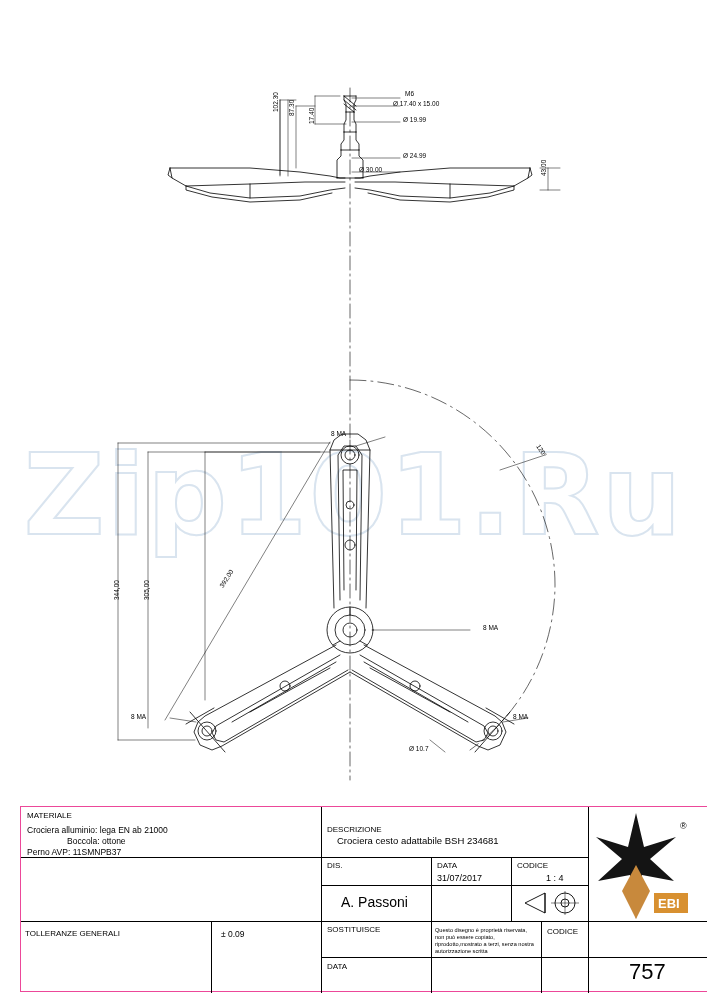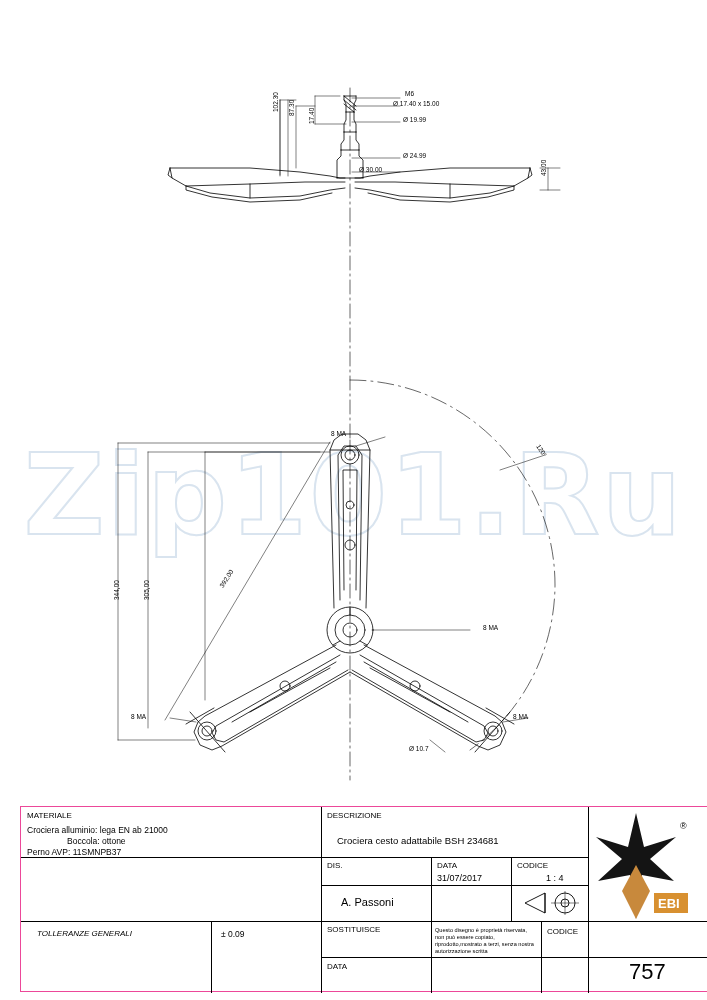--- a/index.html
+++ b/index.html
@@ -252,32 +252,32 @@
     <div class="hline" style="left:300px;top:78px;width:267px;height:1px;"></div>
     <div class="hline" style="left:0;top:114px;width:691px;height:1px;"></div>
     <div class="hline" style="left:300px;top:150px;width:267px;height:1px;"></div>
     <div class="hline" style="left:520px;top:150px;width:171px;height:1px;"></div>
 
     <div class="tb-label" style="left:6px;top:4px;">MATERIALE</div>
     <div class="tb-text" style="left:6px;top:18px;">Crociera alluminio: lega EN ab 21000</div>
     <div class="tb-text" style="left:6px;top:29px;padding-left:40px;">Boccola: ottone</div>
     <div class="tb-text" style="left:6px;top:40px;">Perno AVP: 11SMNPB37</div>
 
-    <div class="tb-label" style="left:16px;top:122px;font-style:italic;">TOLLERANZE GENERALI</div>
+    <div class="tb-label" style="left:4px;top:122px;">TOLLERANZE GENERALI</div>
     <div class="tb-text" style="left:200px;top:122px;">± 0.09</div>
 
-    <div class="tb-label" style="left:306px;top:4px;text-align:right;">DESCRIZIONE</div>
+    <div class="tb-label" style="left:306px;top:18px;text-align:right;">DESCRIZIONE</div>
     <div class="tb-text" style="left:316px;top:28px;font-size:9.5px;">Crociera cesto adattabile BSH 234681</div>
 
     <div class="tb-label" style="left:306px;top:54px;">DIS.</div>
     <div class="tb-label" style="left:416px;top:54px;">DATA</div>
     <div class="tb-label" style="left:496px;top:54px;">CODICE</div>
     <div class="tb-text" style="left:416px;top:66px;font-size:9px;text-align:center;">31/07/2017</div>
     <div class="tb-text" style="left:525px;top:66px;font-size:9px;">1 : 4</div>
-    <div class="tb-text" style="left:320px;top:90px;font-size:11px;">A. Passoni</div>
+    <div class="tb-text" style="left:320px;top:90px;font-size:14px;">A. Passoni</div>
 
     <svg style="position:absolute;left:500px;top:82px;width:62px;height:28px;" viewBox="0 0 62 28">
       <path d="M4 14 L 24 4 L 24 24 Z" fill="none" stroke="#000" stroke-width="0.9"></path>
       <path d="M24 4 L 24 24" stroke="#000" stroke-width="0.9"></path>
       <circle cx="44" cy="14" r="10" fill="none" stroke="#000" stroke-width="0.9"></circle>
       <circle cx="44" cy="14" r="4" fill="none" stroke="#000" stroke-width="0.9"></circle>
       <path d="M30 14 L 58 14 M44 2 L 44 26" stroke="#000" stroke-width="0.5"></path>
     </svg>
 
     <div class="tb-label" style="left:306px;top:118px;">SOSTITUISCE</div>

